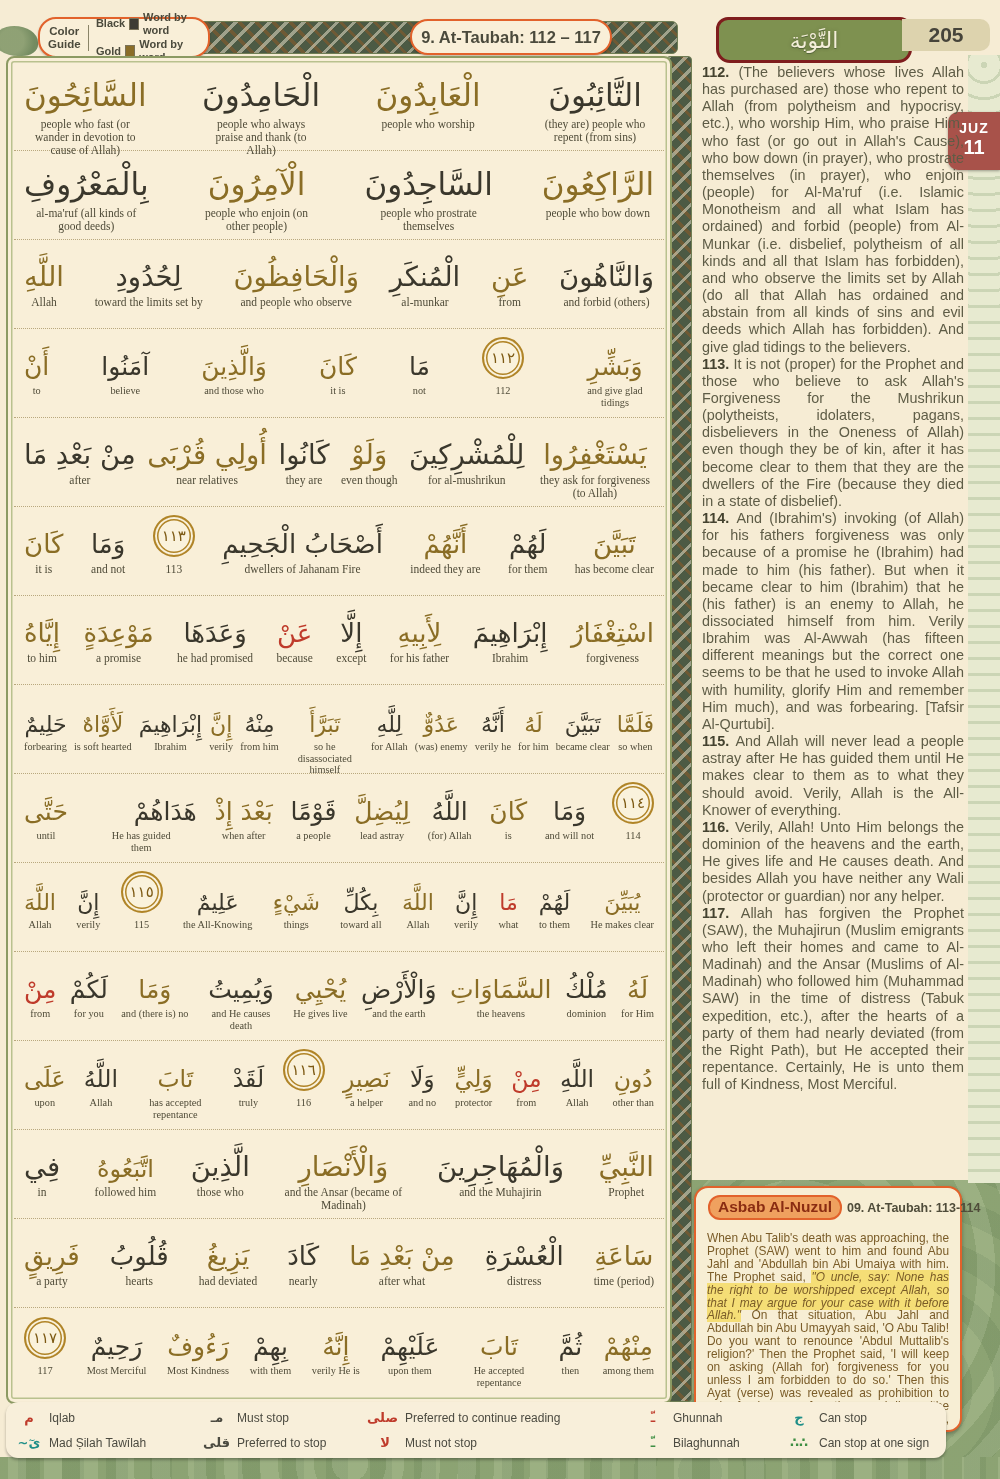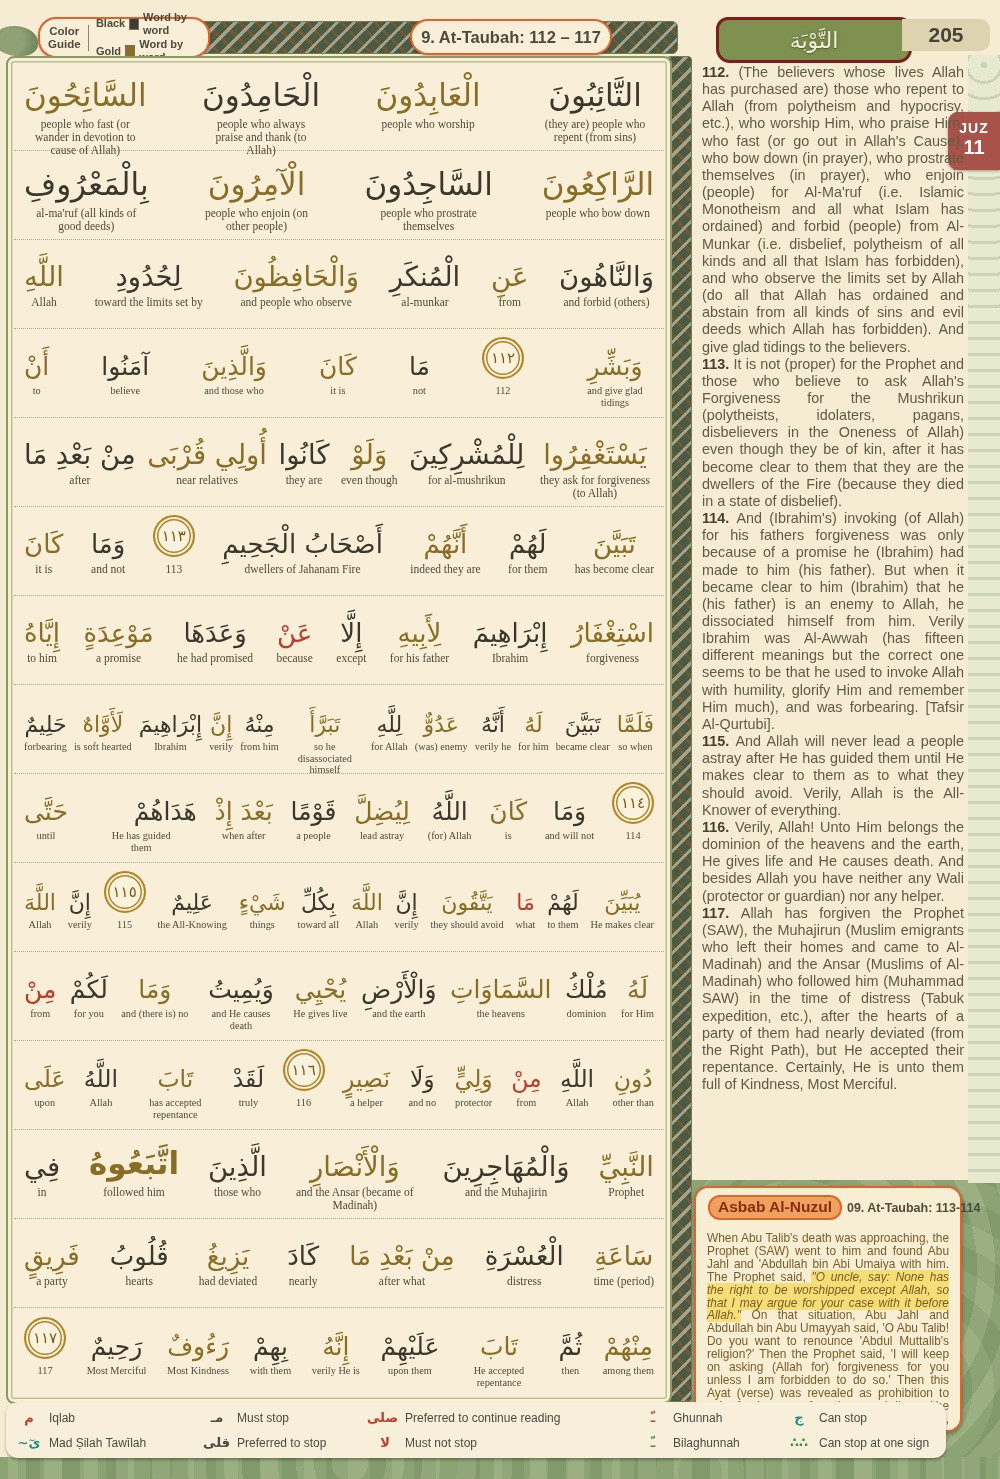--- a/index.html
+++ b/index.html
@@ -428,24 +428,20 @@
           </div>
           <div class="wu">
             <div class="ar k" style="font-size: 22px;">لَهُمْ</div>
             <div class="en tight">to them</div>
           </div>
           <div class="wu">
             <div class="ar r" style="font-size: 22px;">مَا</div>
             <div class="en tight">what</div>
           </div>
           <div class="wu">
-            <div class="ar g" style="font-size: 22px;">يَتَّقُونَ</div>
-            <div class="en tight">they should avoid</div>
-          </div>
-          <div class="wu">
             <div class="ar k" style="font-size: 22px;">إِنَّ</div>
             <div class="en tight">verily</div>
           </div>
           <div class="wu">
             <div class="ar g" style="font-size: 22px;">اللَّهَ</div>
             <div class="en tight">Allah</div>
           </div>
           <div class="wu">
             <div class="ar k" style="font-size: 22px;">بِكُلِّ</div>
             <div class="en tight">toward all</div>
@@ -566,21 +562,21 @@
           </div>
           <div class="wu">
             <div class="ar g" style="font-size: 27.5px;">وَالْأَنْصَارِ</div>
             <div class="en">and the Ansar (became of Madinah)</div>
           </div>
           <div class="wu">
             <div class="ar k" style="font-size: 27.5px;">الَّذِينَ</div>
             <div class="en">those who</div>
           </div>
           <div class="wu">
-            <div class="ar g" style="font-size: 31px; font-weight: bold;">اتَّبَعُوهُ</div>
+            <div class="ar g" style="font-size: 24px;">اتَّبَعُوهُ</div>
             <div class="en">followed him</div>
           </div>
           <div class="wu">
             <div class="ar k" style="font-size: 27.5px;">فِي</div>
             <div class="en">in</div>
           </div>
         </div>
         <div class="qrow">
           <div class="wu">
             <div class="ar g" style="font-size: 26px;">سَاعَةِ</div>

